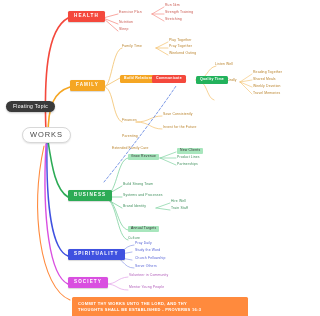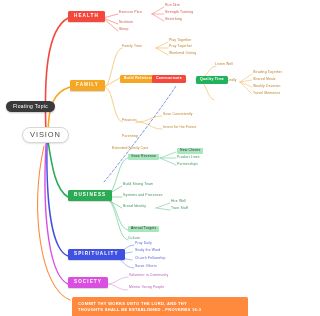--- a/index.html
+++ b/index.html
@@ -173,21 +173,21 @@
       <path d="M110 256 L 132 260" stroke="#8f9ce8" stroke-width=".7"></path>
       <path d="M110 256 C 124 256, 122 268, 134 268" stroke="#8f9ce8" stroke-width=".7"></path>
 
       <path d="M106 284 C 118 284, 116 278, 128 277" stroke="#e2a0e8" stroke-width=".7"></path>
       <path d="M106 284 C 118 284, 116 290, 128 290" stroke="#e2a0e8" stroke-width=".7"></path>
     </g>
   </svg>
 
   <div class="node floating" style="left:6px; top:101px;">Floating Topic</div>
 
-  <div class="node root" style="left:22px; top:127px;">VISION</div>
+  <div class="node root" style="left:22px; top:127px;">WORKS</div>
 
   <div class="node branch b-health" style="left:68px; top:11px;">HEALTH</div>
 
   <div class="node leaf red" style="left:119px; top:11px;">Exercise Plan</div>
   <div class="node leaf red" style="left:119px; top:21px;">Nutrition</div>
   <div class="node leaf red" style="left:119px; top:28px;">Sleep</div>
 
   <div class="node leaf red" style="left:165px; top:4px;">Run 5km</div>
   <div class="node leaf red" style="left:165px; top:11px;">Strength Training</div>
   <div class="node leaf red" style="left:165px; top:18px;">Stretching</div>

